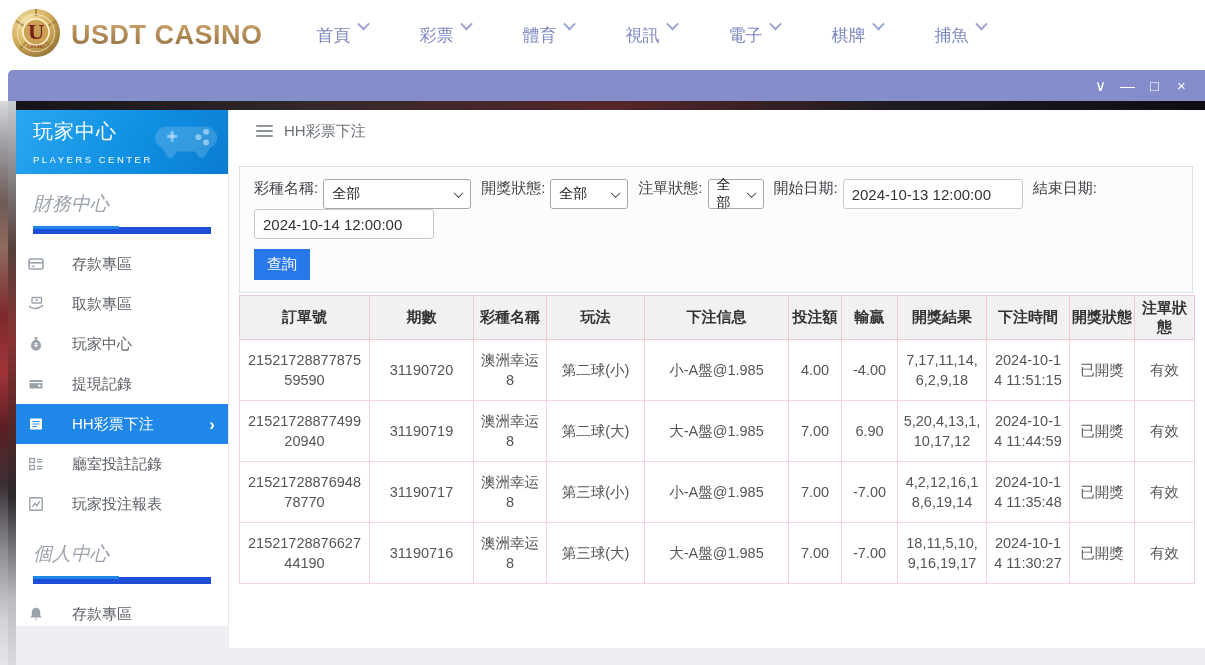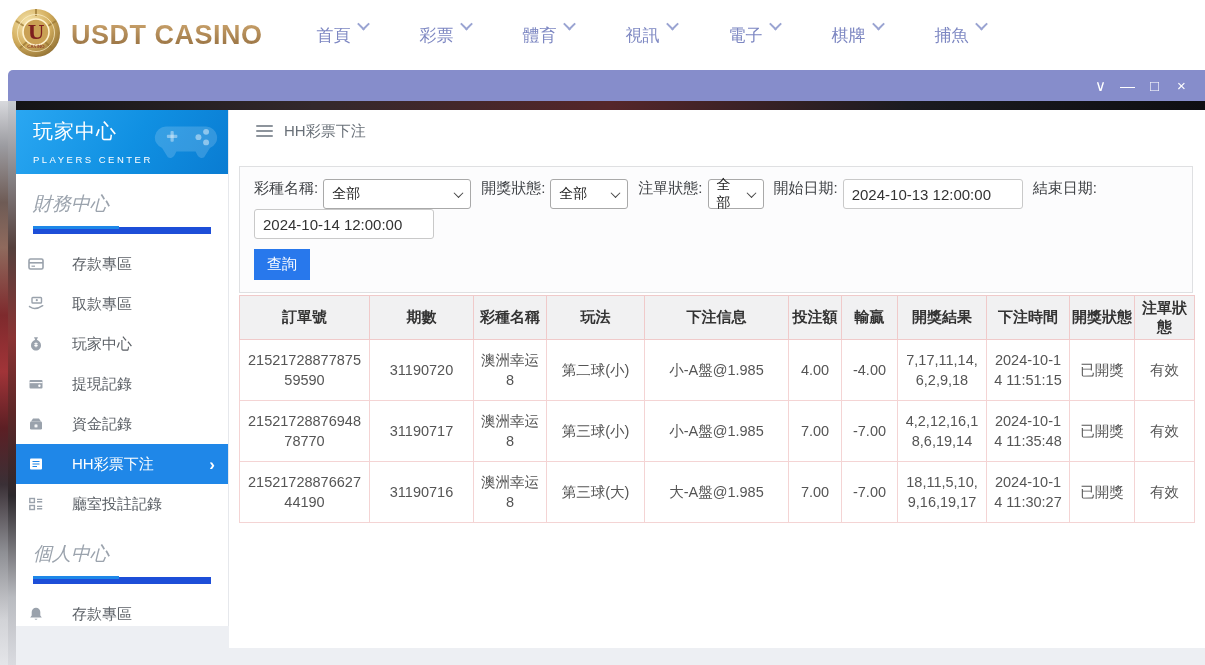--- a/index.html
+++ b/index.html
@@ -221,31 +221,20 @@
                 <svg viewBox="0 0 16 16">
                   <rect x="1.5" y="4" width="13" height="8.5" rx="1" fill="currentColor"></rect>
                   <path d="M1.5 6.6h13" stroke="var(--mi-bg,#fff)" stroke-width="1.1"></path>
                   <circle cx="11.4" cy="9.8" r="1.2" fill="var(--mi-bg,#fff)"></circle>
                 </svg>
               </span>
               <span>提現記錄</span>
 
             </div>
 
-            <div class="menu-item">
-              <span class="mi-icon">
-                <svg viewBox="0 0 16 16">
-                  <path d="M3 5.5 5 2.5h6l2 3z" fill="currentColor"></path>
-                  <rect x="2" y="5.5" width="12" height="8" rx="1.2" fill="currentColor"></rect>
-                  <path d="M8 8.2v3.4M6.4 9.2h3.2M6.4 10.8h3.2" stroke="var(--mi-bg,#fff)" stroke-width="1.1"></path>
-                </svg>
-              </span>
-              <span>資金記錄</span>
-
-            </div>
 
             <div class="menu-item active">
               <span class="mi-icon">
                 <svg viewBox="0 0 16 16">
                   <rect x="2" y="2.5" width="12" height="11" rx="1" fill="currentColor"></rect>
                   <path d="M4.5 5.5h7M4.5 8h7M4.5 10.5h4.5" stroke="var(--mi-bg,#fff)" stroke-width="1.2"></path>
                 </svg>
               </span>
               <span>HH彩票下注</span>
               <span class="mi-arrow">›</span>
@@ -257,20 +246,30 @@
                   <rect x="1.8" y="2.5" width="4.6" height="4" fill="none" stroke="currentColor" stroke-width="1.4"></rect>
                   <path d="M9 3.4h5.2M9 5.8h5.2" stroke="currentColor" stroke-width="1.4"></path>
                   <rect x="1.8" y="9.5" width="4.6" height="4" fill="none" stroke="currentColor" stroke-width="1.4"></rect>
                   <path d="M9 10.4h5.2M9 12.8h5.2" stroke="currentColor" stroke-width="1.4"></path>
                 </svg>
               </span>
               <span>廳室投註記錄</span>
 
             </div>
 
+            <div class="menu-item">
+              <span class="mi-icon">
+                <svg viewBox="0 0 16 16">
+                  <rect x="1.8" y="1.8" width="12.4" height="12.4" rx="1" fill="none" stroke="currentColor" stroke-width="1.4"></rect>
+                  <path d="M4.3 10.7 6.9 7.6l2 2 2.9-4.2" fill="none" stroke="currentColor" stroke-width="1.4"></path>
+                </svg>
+              </span>
+              <span>玩家投注報表</span>
+
+            </div>
           </div>
 
         <div class="sb-section">
           <div class="sb-sec-title">個人中心</div>
         </div>
         <div class="menu">
 
             <div class="menu-item">
               <span class="mi-icon">
                 <svg viewBox="0 0 16 16">
@@ -365,20 +364,33 @@
                   <td>第二球(小)</td>
                   <td>小-A盤@1.985</td>
                   <td>4.00</td>
                   <td>-4.00</td>
                   <td>7,17,11,14,6,2,9,18</td>
                   <td>2024-10-14 11:51:15</td>
                   <td>已開獎</td>
                   <td>有效</td>
                 </tr>
 
+                <tr>
+                  <td>2152172887749920940</td>
+                  <td>31190719</td>
+                  <td>澳洲幸运8</td>
+                  <td>第二球(大)</td>
+                  <td>大-A盤@1.985</td>
+                  <td>7.00</td>
+                  <td>6.90</td>
+                  <td>5,20,4,13,1,10,17,12</td>
+                  <td>2024-10-14 11:44:59</td>
+                  <td>已開獎</td>
+                  <td>有效</td>
+                </tr>
 
 
                 <tr>
                   <td>2152172887694878770</td>
                   <td>31190717</td>
                   <td>澳洲幸运8</td>
                   <td>第三球(小)</td>
                   <td>小-A盤@1.985</td>
                   <td>7.00</td>
                   <td>-7.00</td>

